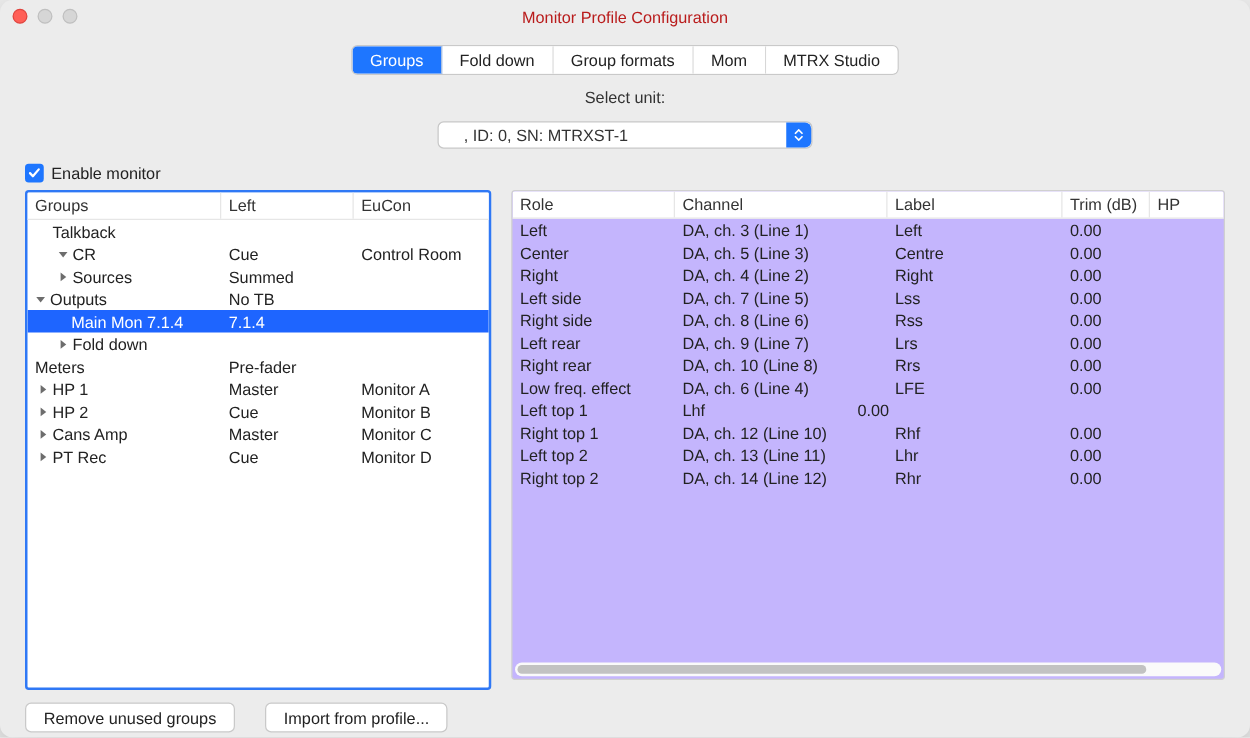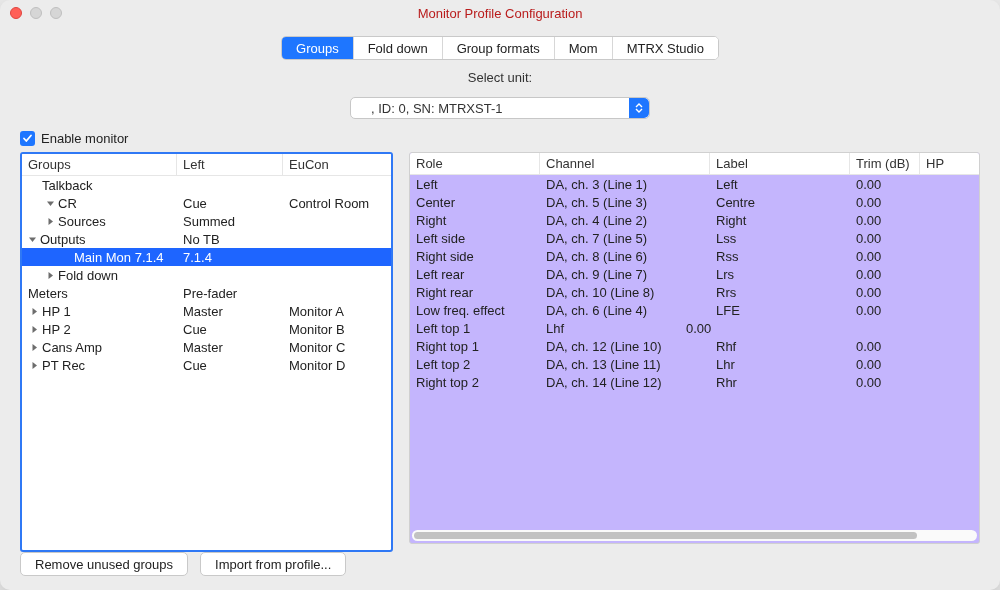--- a/index.html
+++ b/index.html
@@ -95,21 +95,21 @@
   
   .r-c1 { width:130px; }
   .r-c2 { width:170px; }
   .r-c3 { width:140px; }
   .r-c4 { width:70px; }
   .r-c5 { width:30px; }
   .disclosure {
     display:inline-block; width:10px; margin-right:2px;
     color:#6d6d6d;
   }
-  .buttons-row { display:flex; gap:12px; margin-top:0; }
+  .buttons-row { display:flex; gap:24px; margin-top:10px; }
   .push-button {
     height:24px; padding:0 14px; background:#fff;
     border:1px solid #c9c9c9; border-radius:5px; font-size:13px;
     cursor:pointer; font-family:inherit; color:#222;
   }
   .hscroll {
     position:absolute; left:2px; right:2px; bottom:2px; height:11px;
     background:#fafafa; border-radius:6px;
   }
   .hscroll-thumb {
@@ -195,21 +195,21 @@
               <div class="cell l-c3"></div>
             </div>
             <div class="row">
               <div class="cell l-c1" style=""><span class="disclosure"><svg width="9" height="9" viewBox="0 0 9 9">
                     <path d="M1 2.5 L8 2.5 L4.5 7 Z" fill="#6d6d6d"></path>
                   </svg></span><span>Outputs</span></div>
               <div class="cell l-c2">No TB</div>
               <div class="cell l-c3"></div>
             </div>
             <div class="row sel">
-              <div class="cell l-c1" style="padding-left:52px"><span>Main Mon 7.1.4</span></div>
+              <div class="cell l-c1" style="padding-left:35px"><span>Main Mon 7.1.4</span></div>
               <div class="cell l-c2">7.1.4</div>
               <div class="cell l-c3"></div>
             </div>
             <div class="row">
               <div class="cell l-c1" style="padding-left:24px"><span class="disclosure"><svg width="9" height="9" viewBox="0 0 9 9">
                     <path d="M2.5 1 L7 4.5 L2.5 8 Z" fill="#6d6d6d"></path>
                   </svg></span><span>Fold down</span></div>
               <div class="cell l-c2"></div>
               <div class="cell l-c3"></div>
             </div>

